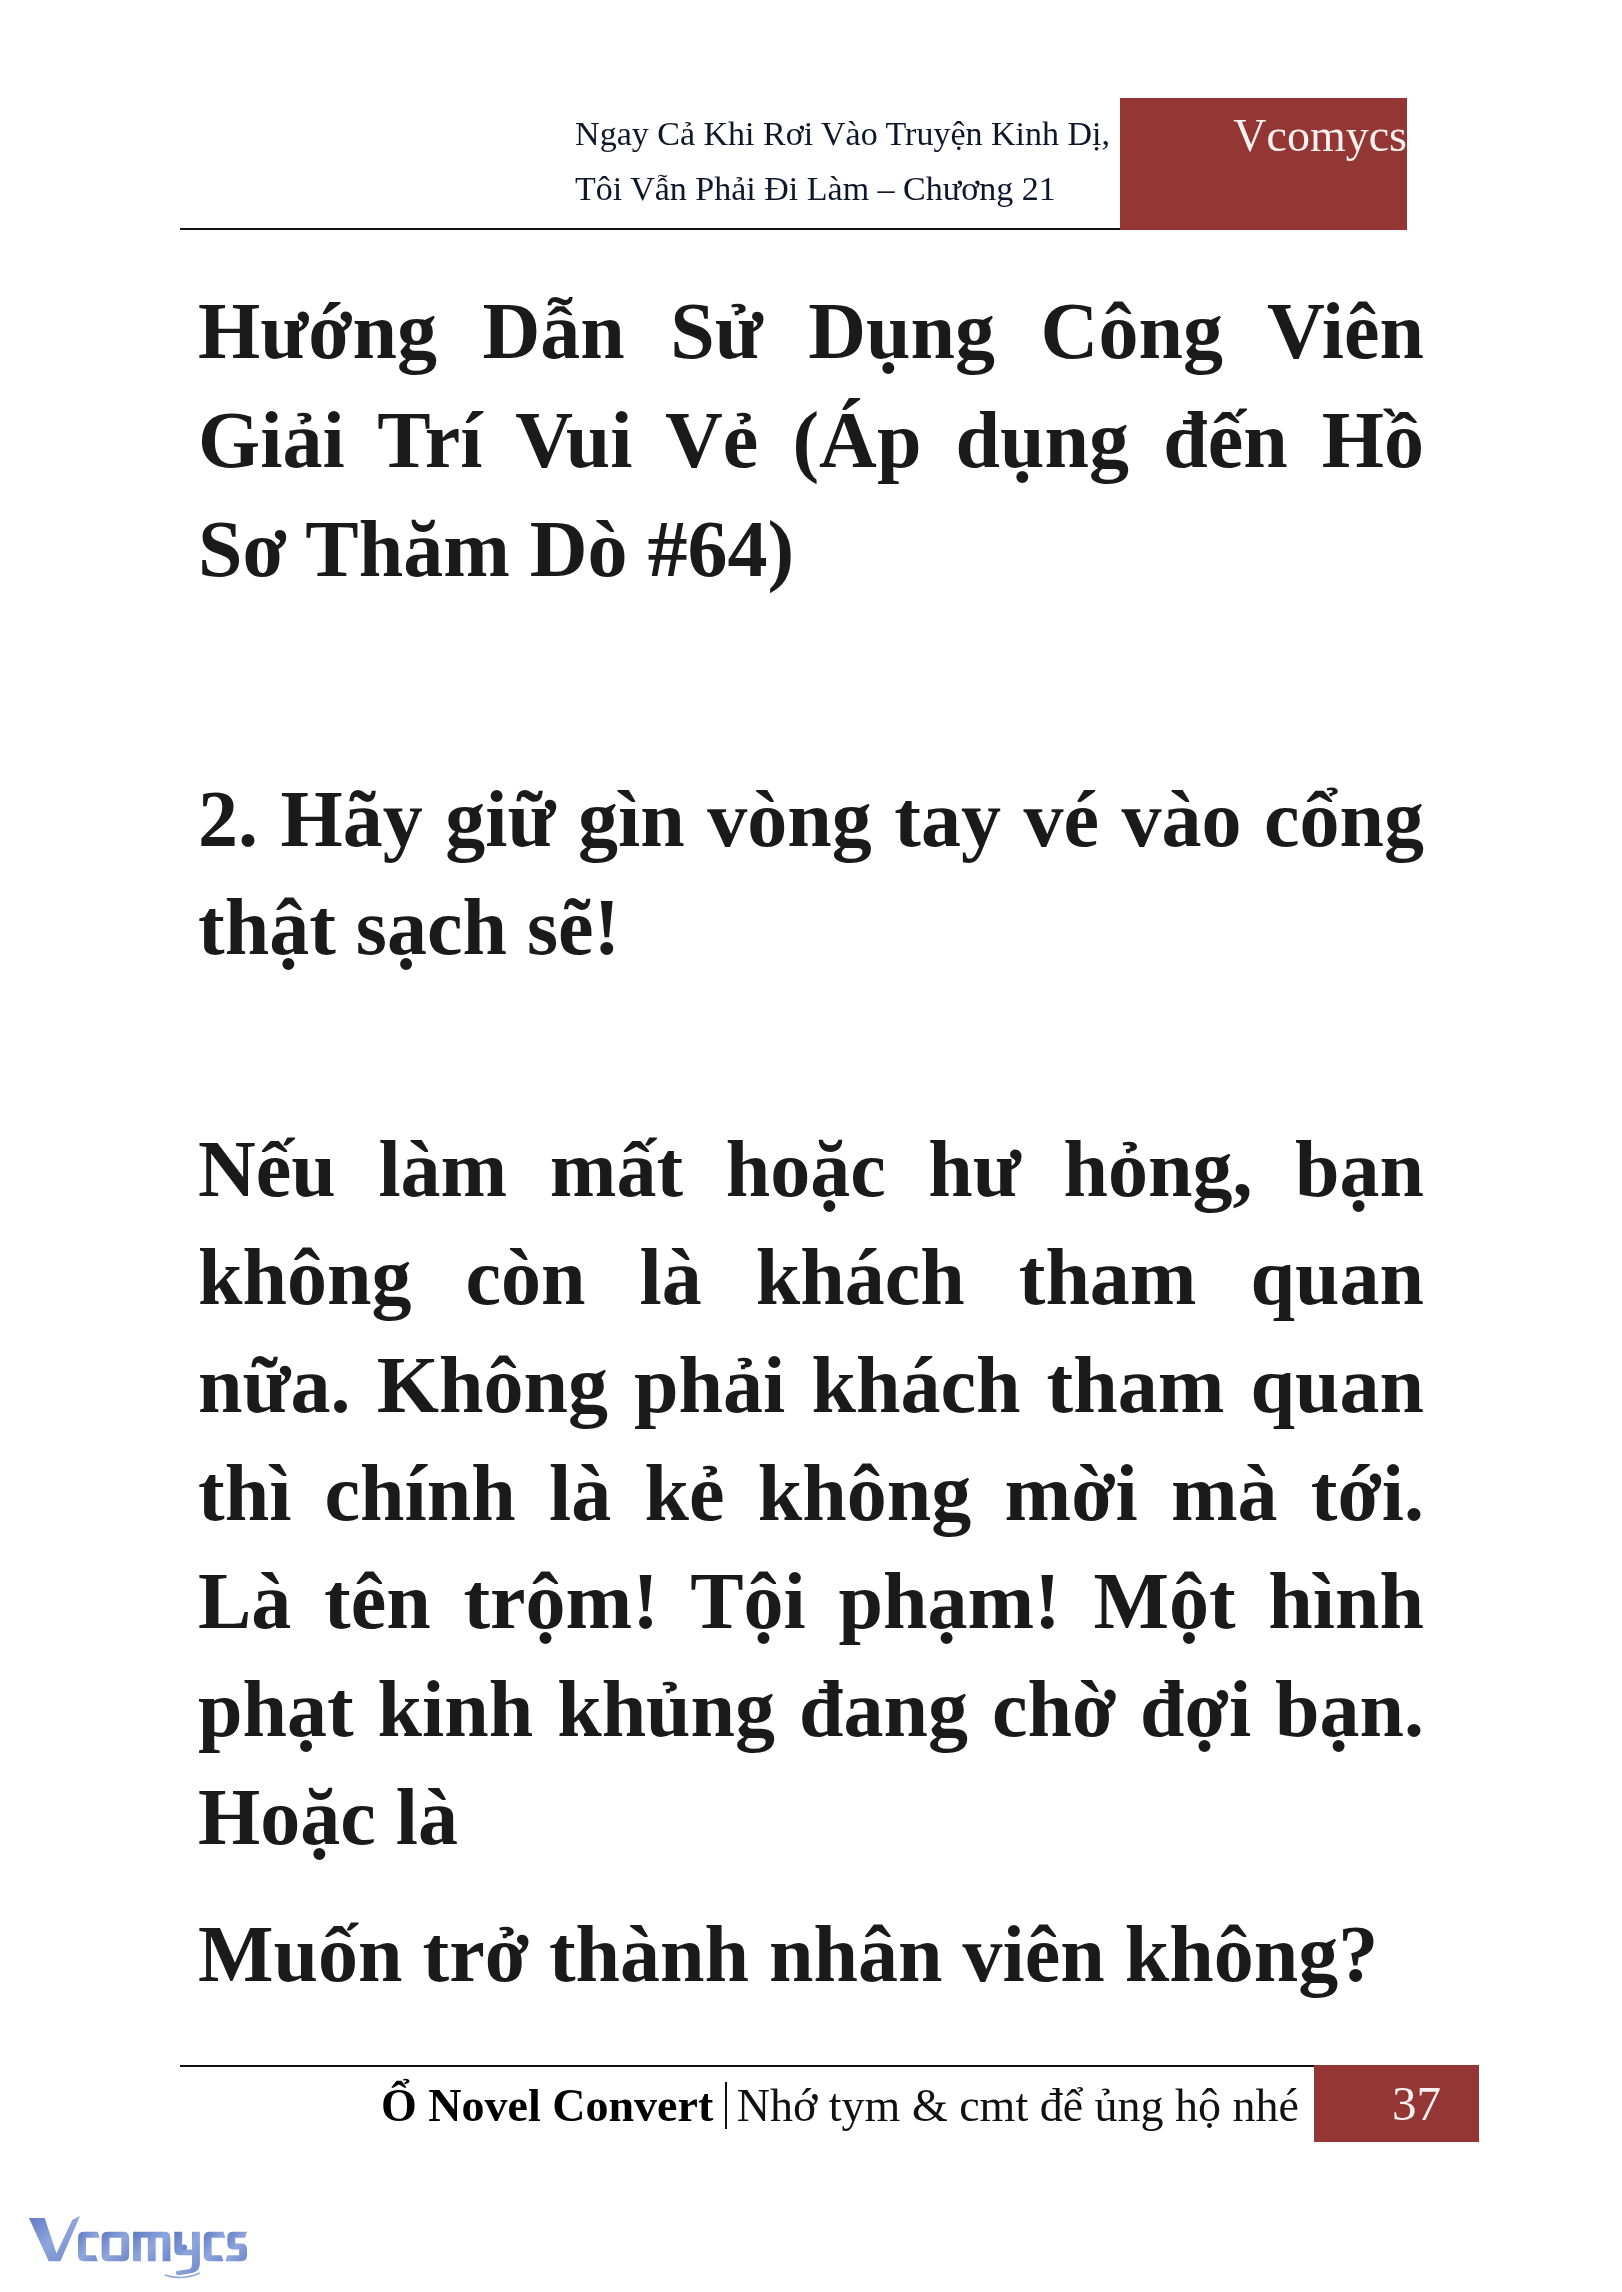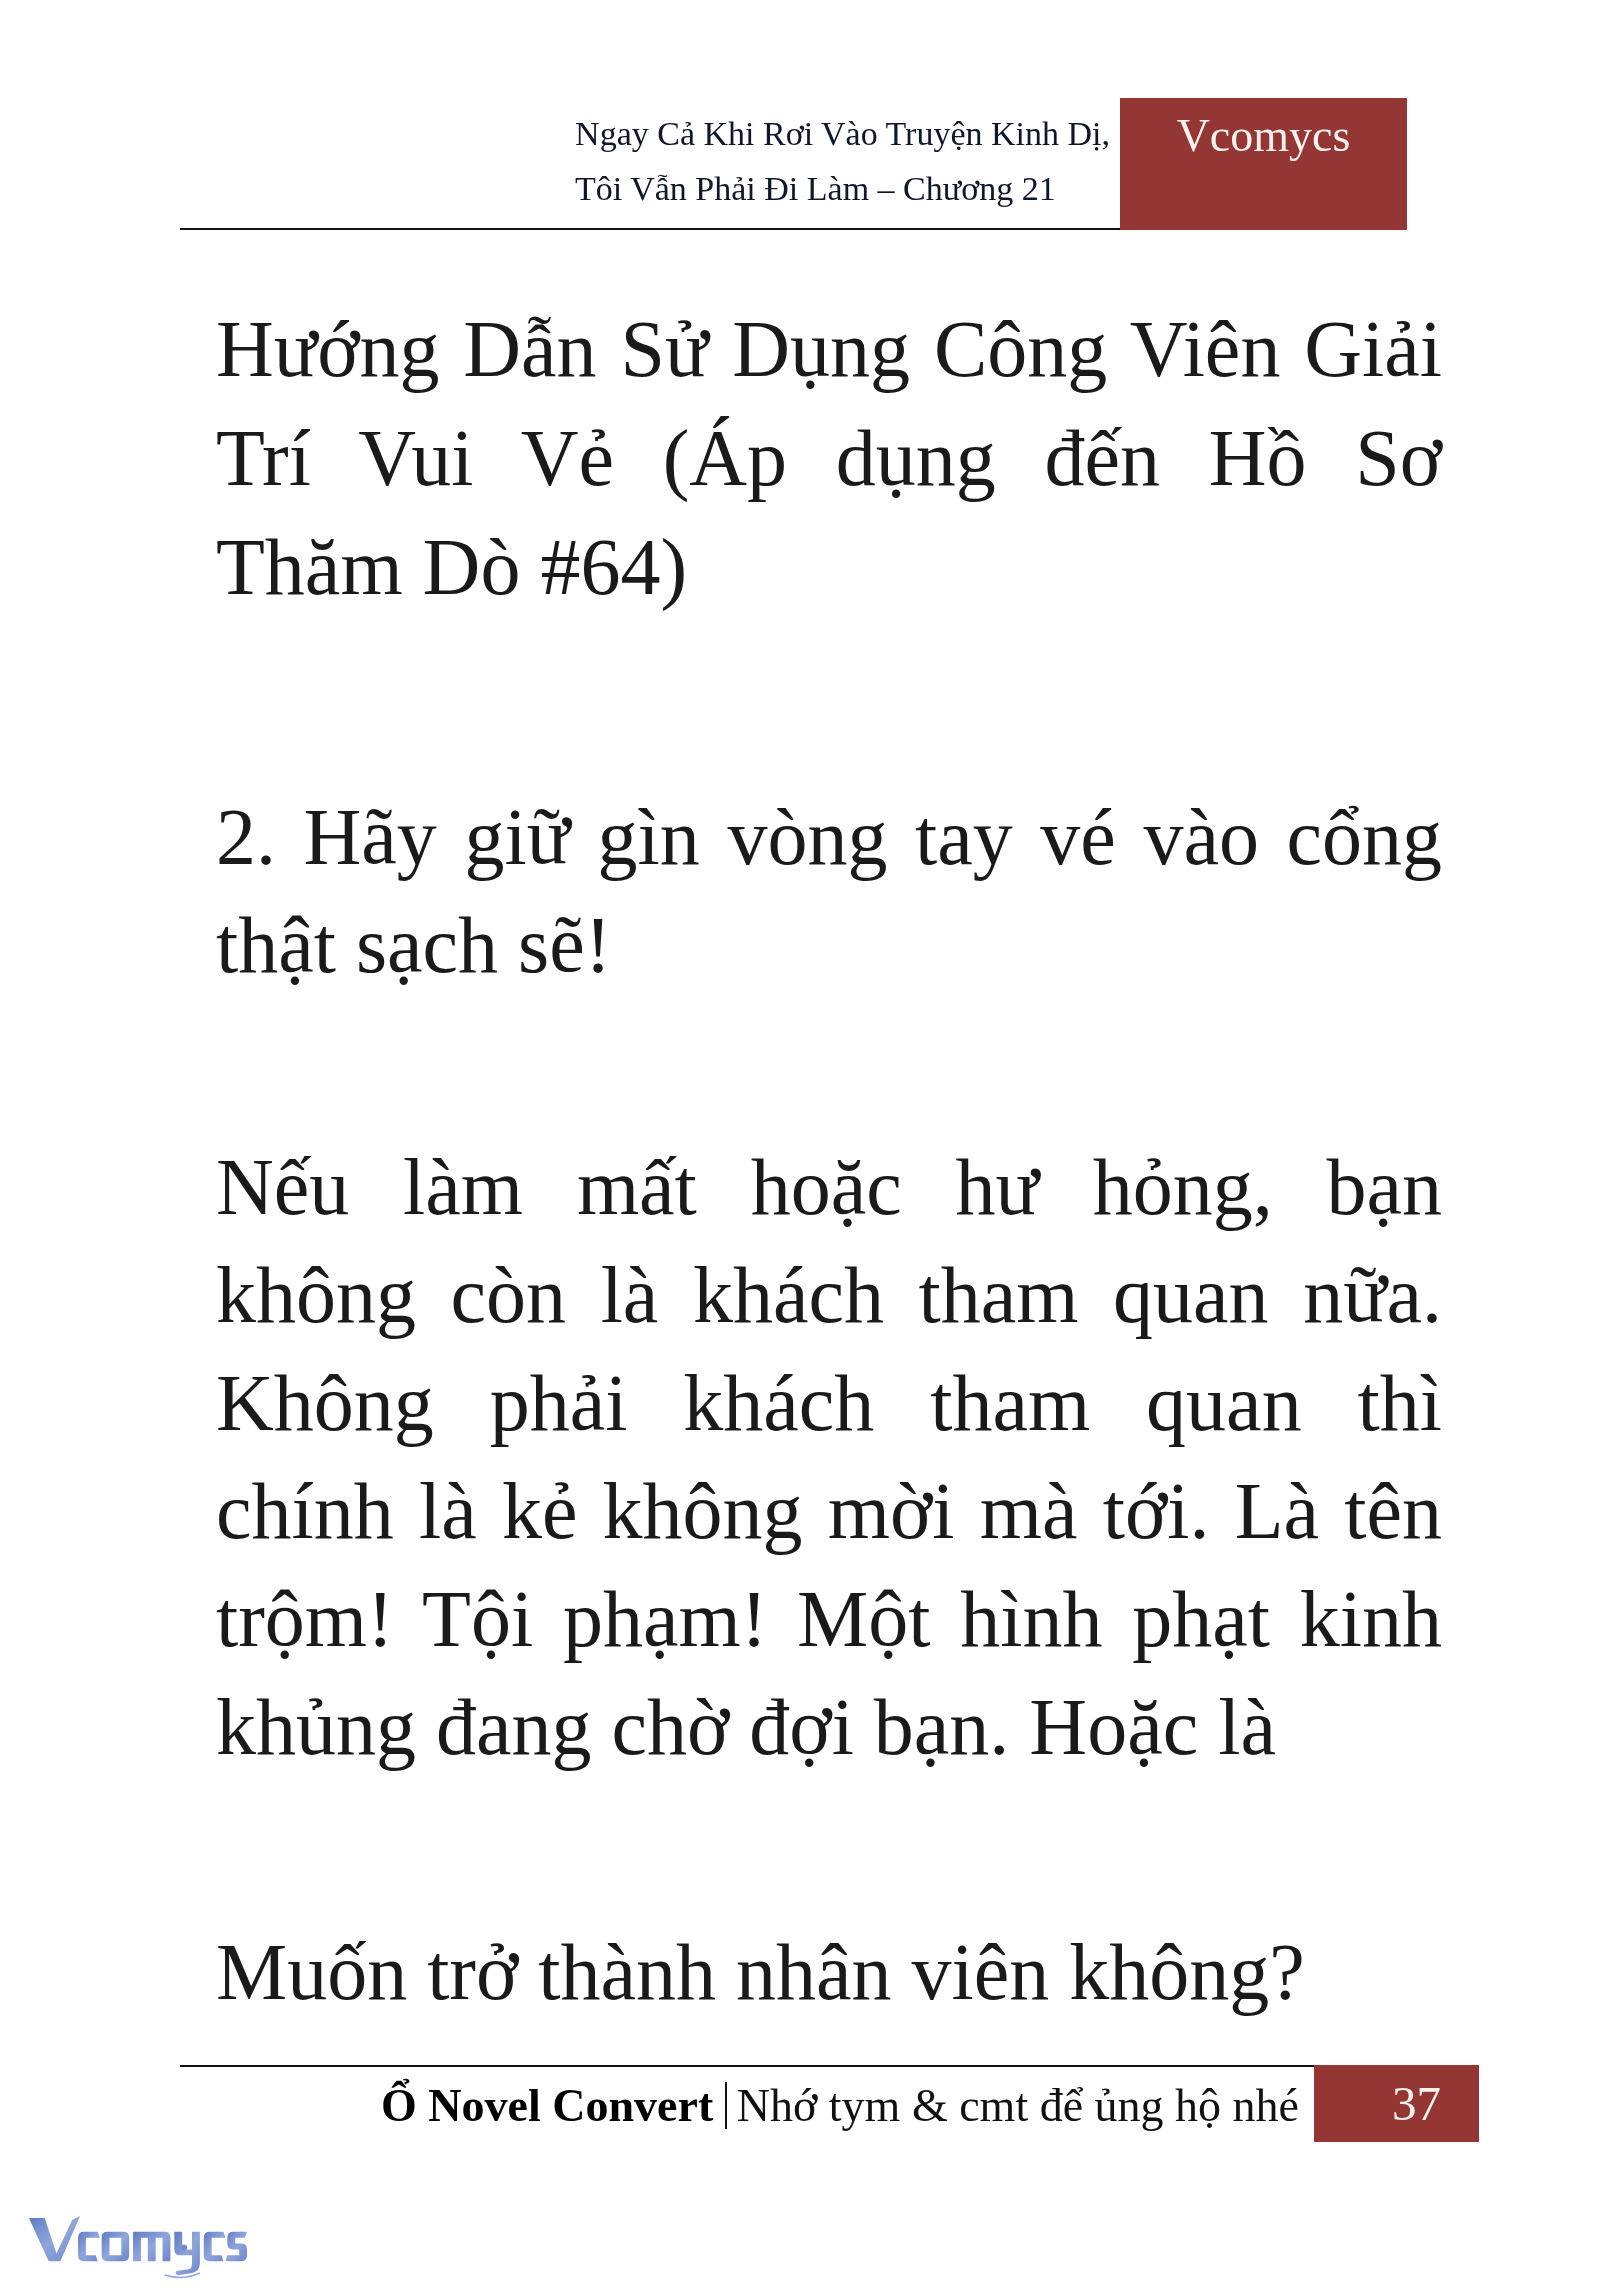--- a/index.html
+++ b/index.html
@@ -40,32 +40,33 @@
       width: 287px;
       height: 132px;
       background: #943634;
       color: #fbf2f0;
       text-align: center;
       font-size: 46px;
       line-height: 55px;
       box-sizing: border-box;
       padding-top: 9.8px;
     }
-    .header-badge div { white-space: nowrap; }
+    .header-badge div { white-space: nowrap; text-align: right; }
 
     .block {
       position: absolute;
       left: 198px;
       width: 1226px;
       font-size: 80px;
       line-height: 108px;
       text-align: justify;
       text-align-last: left;
       color: #1a1a1a;
-      margin: 18px;
+      margin: 0;
+      font-weight: bold;
     }
     .title { top: 277px; line-height: 109px; }
     .para1 { top: 765px; }
     .para2 { top: 1115px; }
     .para3 { top: 1900px; }
 
     .footer-rule {
       position: absolute;
       left: 180px;
       top: 2065px;

